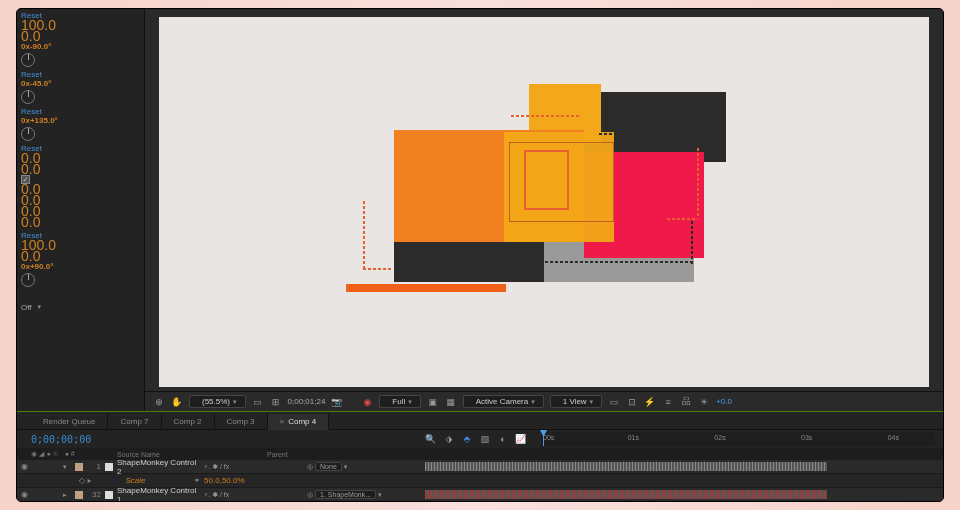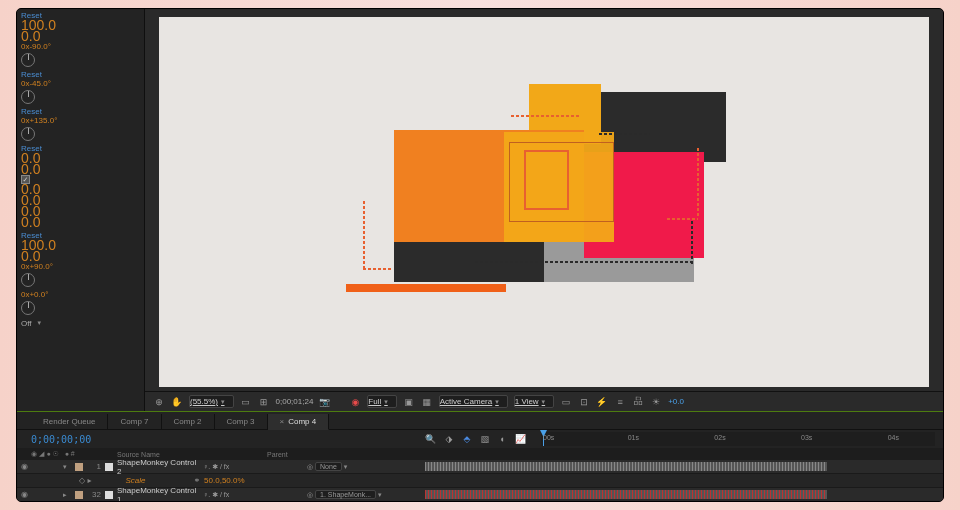--- a/index.html
+++ b/index.html
@@ -3,31 +3,31 @@
 <meta charset="utf-8">
 <style>
 * { margin: 0; padding: 0; box-sizing: border-box; font-family: -apple-system, Helvetica, Arial, sans-serif; }
 body { width: 960px; height: 510px; background: linear-gradient(90deg, #f6d2c9 0%, #f8e0dd 50%, #f6d2c9 100%); overflow: hidden; display: flex; align-items: center; justify-content: center; }
 .app-frame { width: 928px; height: 494px; background: #1a1a1a; border: 1px solid #000; border-radius: 5px; display: flex; flex-direction: column; overflow: hidden; position: relative; }
 .top-area { flex: 1; display: flex; overflow: hidden; }
 .effects-panel { width: 128px; background: #232323; border-right: 1px solid #0f0f0f; overflow: hidden; font-size: 8px; color: #8fb8e0; padding: 2px 4px; }
 .effects-panel .prop-group { margin-bottom: 3px; }
 .effects-panel .reset { color: #4a8cd0; font-size: 8px; }
 .effects-panel .val { color: #d08020; font-size: 14px; line-height: 11px; display: block; }
-.effects-panel .rot { color: #d08020; font-size: 8px; }
+.effects-panel .rot { color: #d08020; font-size: 8px; font-weight: bold; }
 .effects-panel .dial { width: 14px; height: 14px; border: 1px solid #777; border-radius: 50%; margin: 2px 0; position: relative; }
 .effects-panel .dial::after { content: ''; position: absolute; width: 1px; height: 6px; background: #aaa; left: 50%; top: 0; transform-origin: bottom; }
 .effects-panel .chk { width: 9px; height: 9px; background: #555; border: 1px solid #888; display: inline-block; font-size: 7px; text-align: center; line-height: 7px; color: #ccc; }
-.effects-panel .off-row { color: #aaa; font-size: 8px; margin-top: 4px; display: flex; align-items: flex-start; gap: 4px; }
+.effects-panel .off-row { color: #aaa; font-size: 8px; margin-top: 16px; display: flex; align-items: flex-start; gap: 4px; }
 .preview-area { flex: 1; background: #2a2a2a; display: flex; flex-direction: column; }
 .canvas-wrap { flex: 1; background: #e8e5e2; margin: 8px 14px 4px 14px; position: relative; overflow: hidden; }
 .artwork { position: absolute; left: 50%; top: 50%; transform: translate(-50%, -50%); width: 380px; height: 220px; }
 .shape { position: absolute; }
 .preview-toolbar { height: 20px; background: #2a2a2a; border-top: 1px solid #111; display: flex; align-items: center; gap: 6px; padding: 0 8px; font-size: 8px; color: #aaa; }
-.preview-toolbar .dd { background: #1e1e1e; border: 1px solid #444; padding: 1px 8px 1px 0; border-radius: 2px; font-size: 8px; color: #ccc; position: relative; text-decoration: underline; }
+.preview-toolbar .dd { background: #1e1e1e; border: 1px solid #444; padding: 1px 8px 1px 12px; border-radius: 2px; font-size: 8px; color: #ccc; position: relative; }
 .preview-toolbar .dd::after { content: '▾'; font-size: 7px; margin-left: 3px; color: #888; }
 .preview-toolbar .ico-btn { width: 12px; height: 12px; display: inline-flex; align-items: center; justify-content: center; color: #999; font-size: 9px; }
 .preview-toolbar .spacer { width: 6px; }
 .preview-toolbar .accent { color: #4aa0e8; }
 .timeline-panel { height: 90px; background: #232323; border-top: 1px solid #4d7c0f; display: flex; flex-direction: column; font-size: 8px; color: #aaa; }
 .tl-tabs { height: 18px; display: flex; align-items: flex-end; padding-left: 14px; gap: 0; border-bottom: 1px solid #111; }
 .tl-tab { padding: 3px 12px; font-size: 8px; color: #888; border-right: 1px solid #111; }
 .tl-tab.active { background: #2e2e2e; color: #ddd; border-bottom: 1px solid #2e2e2e; margin-bottom: -1px; }
 .tl-header { height: 18px; display: flex; align-items: center; }
 .tl-left { width: 400px; display: flex; align-items: center; padding-left: 14px; gap: 8px; }
@@ -100,24 +100,20 @@
         <span class="val">0.0</span>
         <span class="val">0.0</span>
       </div>
       <div class="prop-group">
         <span class="reset">Reset</span>
         <span class="val">100.0</span>
         <span class="val">0.0</span>
         <span class="rot">0x+90.0°</span>
         <div class="dial"></div>
       </div>
-      <div class="prop-group">
-        <span class="rot">0x+0.0°</span>
-        <div class="dial"></div>
-      </div>
       <div class="off-row">
         <span>Off</span>
         <span class="dropdown-chevron">▾</span>
       </div>
     </div>
 
     <div class="preview-area">
       <div class="canvas-wrap">
         <div class="artwork">
           <div class="shape" style="left:218px; top:0px; width:154px; height:70px; background:#2b2b2b;"></div>

